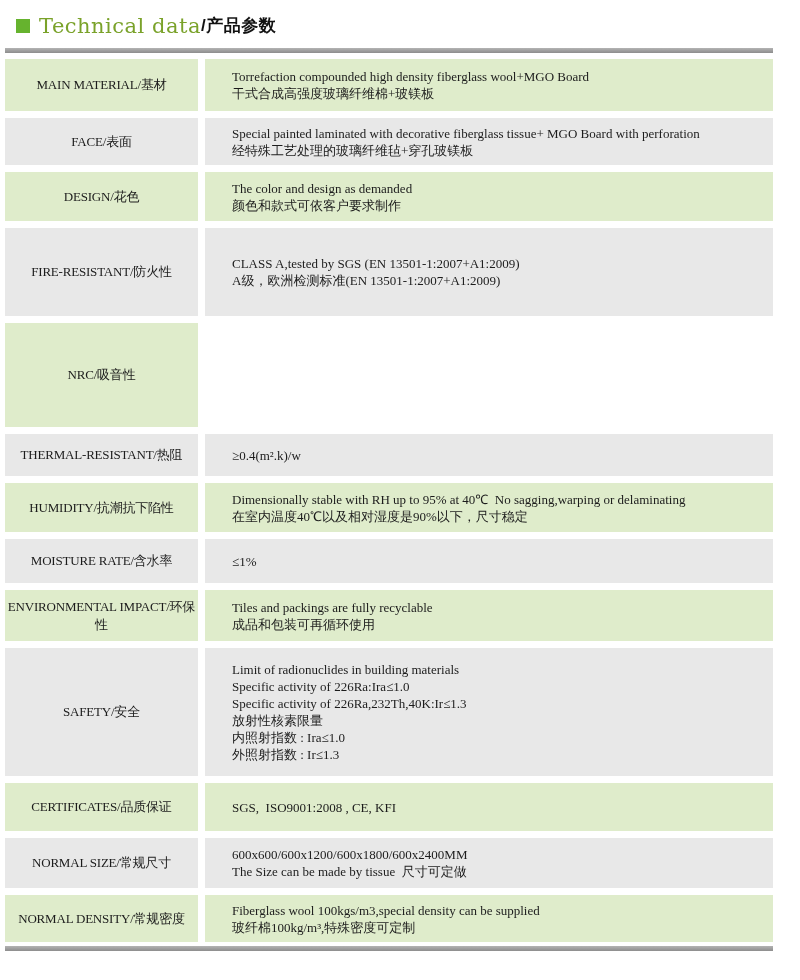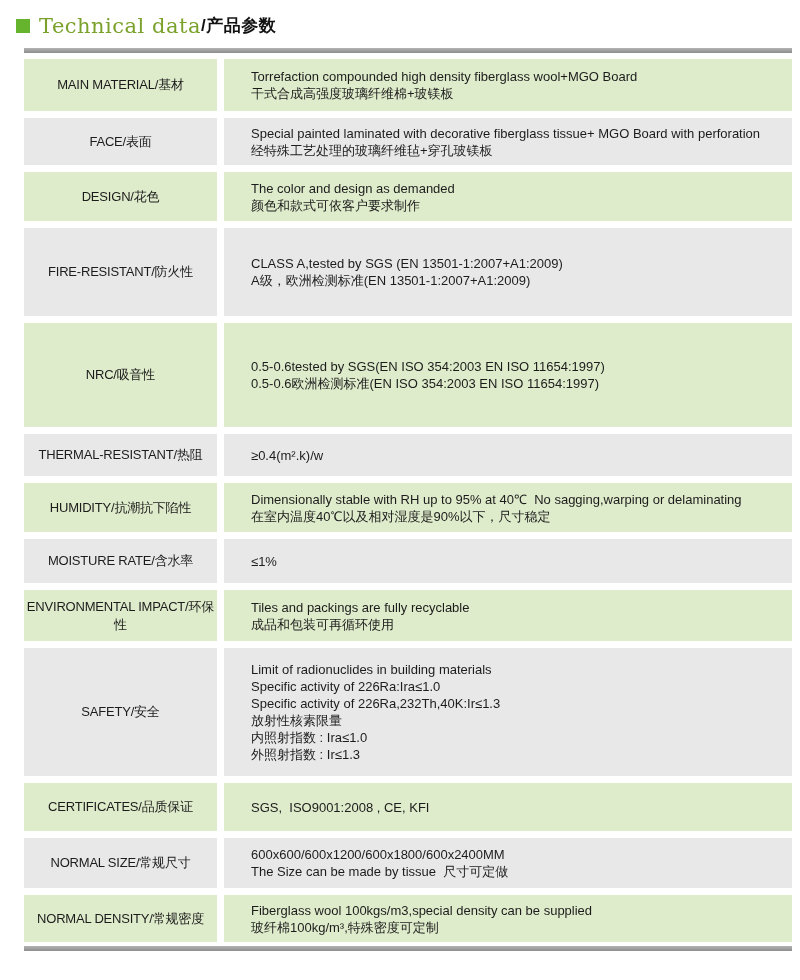--- a/index.html
+++ b/index.html
@@ -40,22 +40,23 @@
   }
   .title-zh{
     font-size:17px;
     font-weight:bold;
     color:#111;
     letter-spacing:0.5px;
   }
 
   
   .table-wrap{
-    margin-left:24px;
+    margin-left:5px;
     width:768px;
+    font-family:Liberation Serif, serif;
   }
   .hbar{
     height:5px;
     background:linear-gradient(#b3b3b3,#8d8d8d);
   }
   .hbar.top{margin-bottom:6px;}
   .hbar.bottom{margin-top:4px;}
   .tbody{display:block;}
   .row{
     display:flex;
@@ -144,24 +145,20 @@
           <div class="cell label-cell">FIRE-RESISTANT/防火性</div>
           <div class="gap"></div>
           <div class="cell value-cell">
             <div class="value-line">CLASS A,tested by SGS (EN 13501-1:2007+A1:2009)</div>
             <div class="value-line">A级，欧洲检测标准(EN 13501-1:2007+A1:2009)</div>
           </div>
         </div>
         <div class="row row-green">
           <div class="cell label-cell">NRC/吸音性</div>
           <div class="gap"></div>
-          <div class="cell value-cell">
-            <div class="value-line">0.5-0.6tested by SGS(EN ISO 354:2003 EN ISO 11654:1997)</div>
-            <div class="value-line">0.5-0.6欧洲检测标准(EN ISO 354:2003 EN ISO 11654:1997)</div>
-          </div>
         </div>
         <div class="row row-gray">
           <div class="cell label-cell">THERMAL-RESISTANT/热阻</div>
           <div class="gap"></div>
           <div class="cell value-cell">
             <div class="value-line">≥0.4(m².k)/w</div>
           </div>
         </div>
         <div class="row row-green">
           <div class="cell label-cell">HUMIDITY/抗潮抗下陷性</div>

